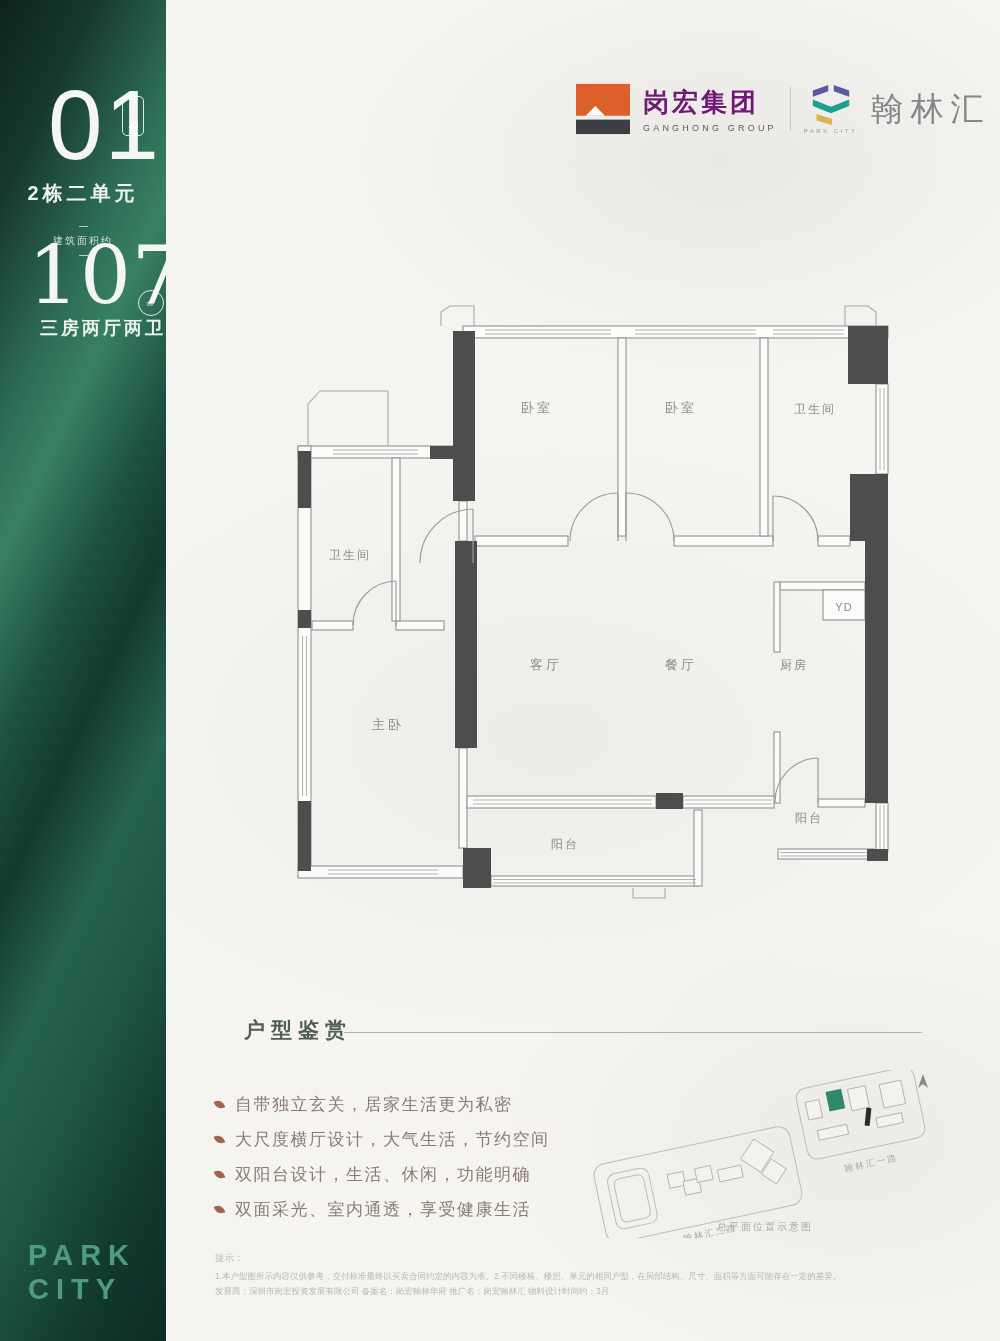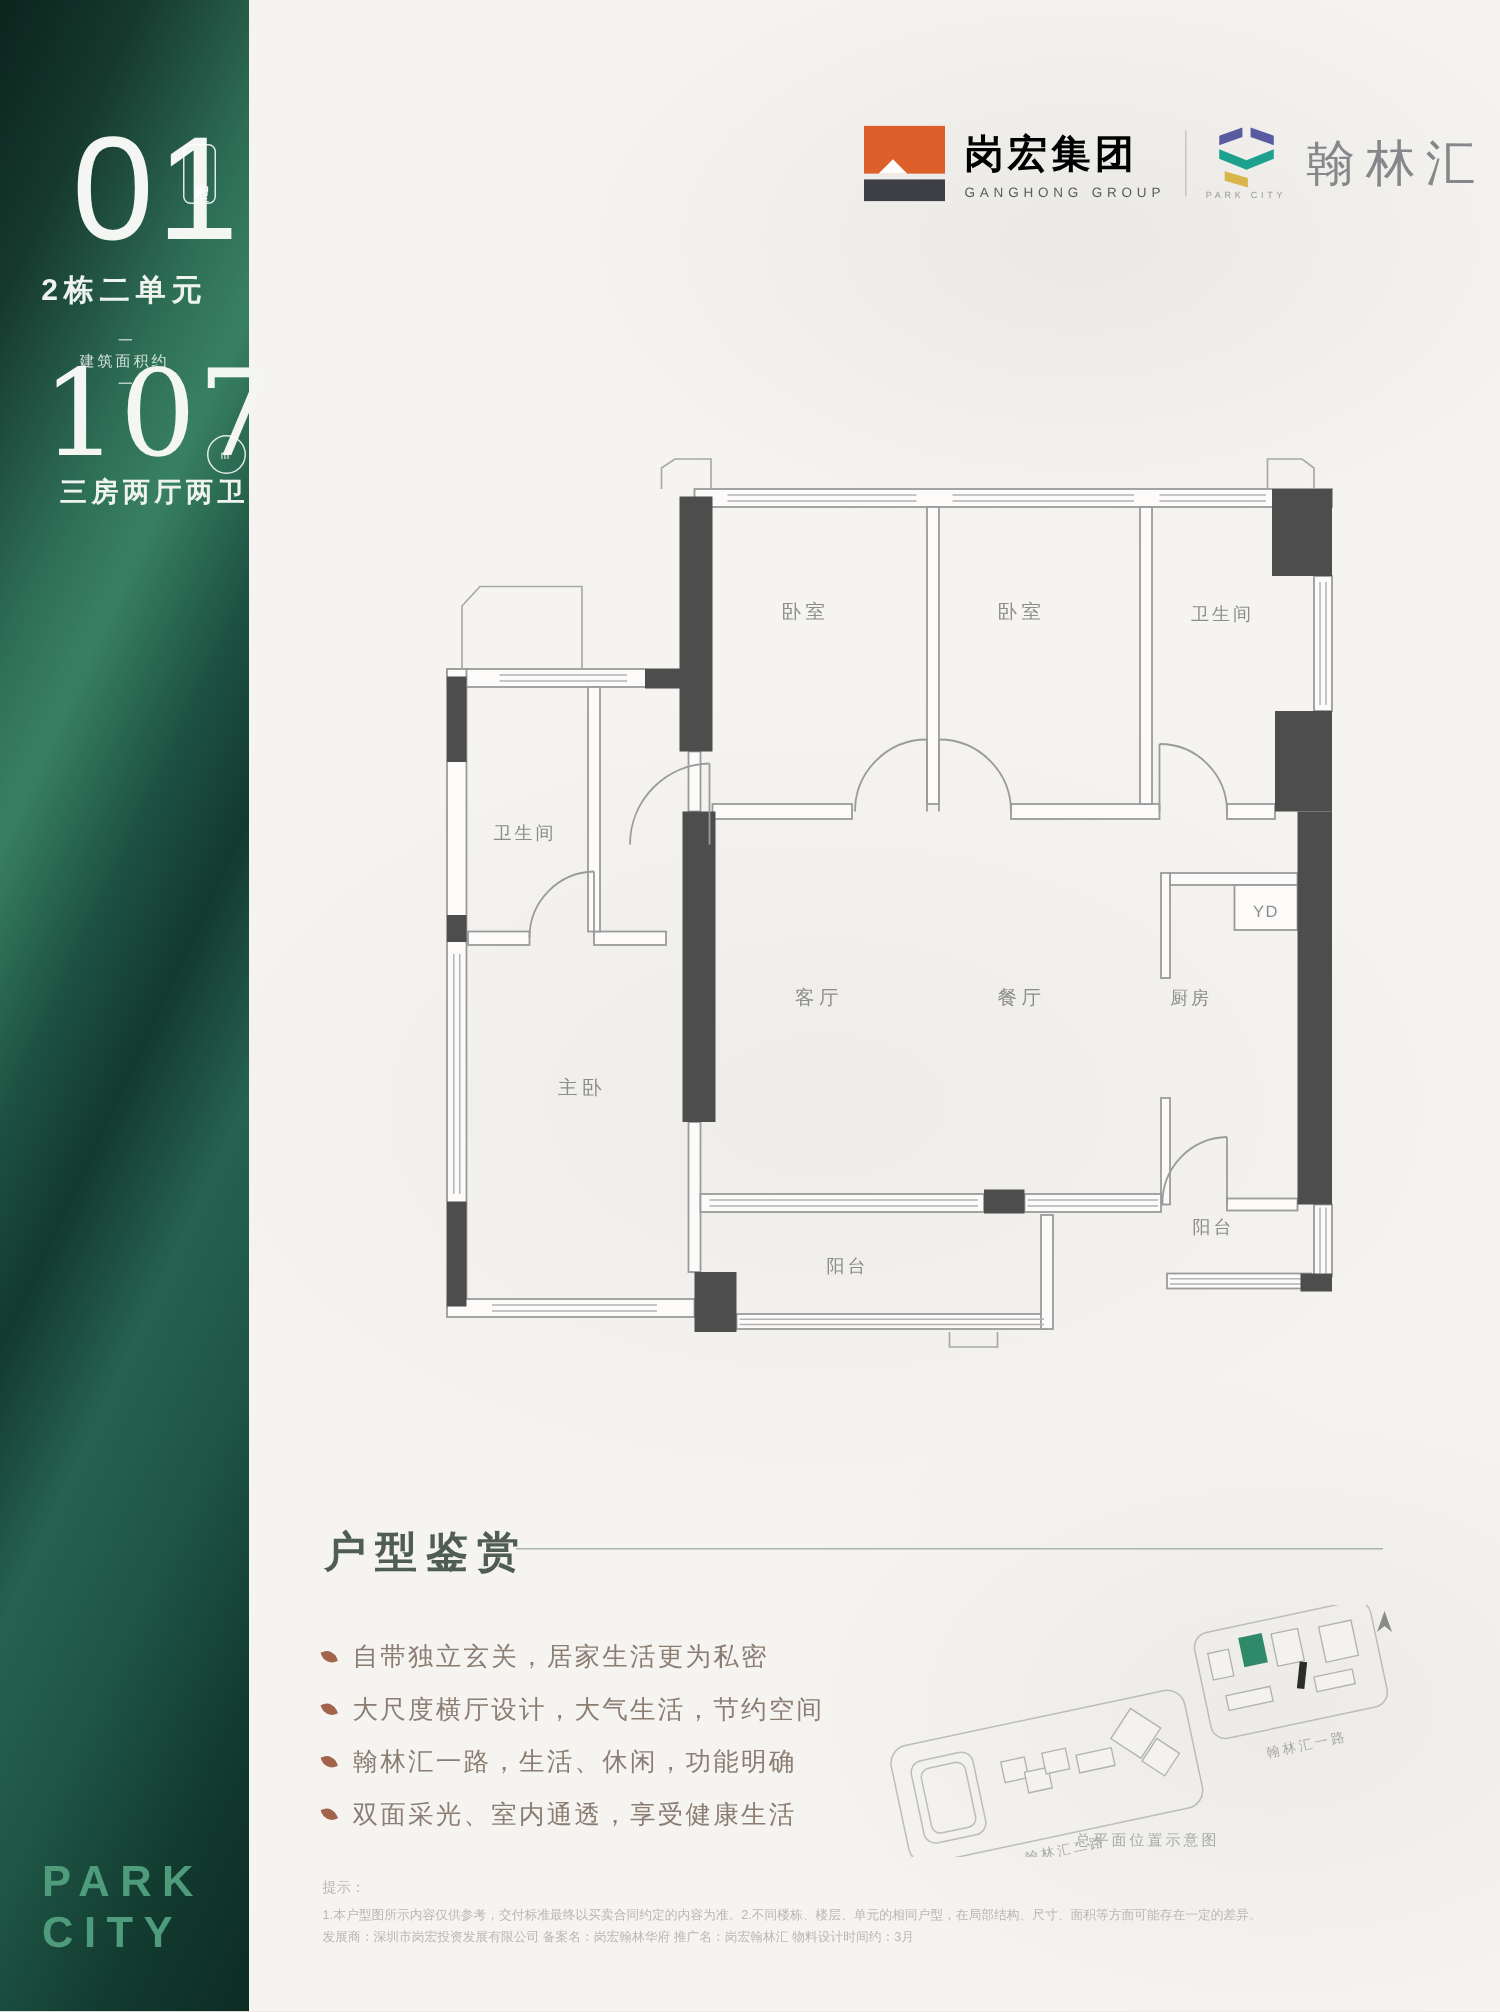--- a/index.html
+++ b/index.html
@@ -36,41 +36,41 @@
     border:1px solid rgba(255,255,255,.85);display:flex;align-items:center;justify-content:center;
     font-size:10px;color:#fff;}
   .layout-text{position:absolute;left:0;top:316px;width:166px;text-align:right;
     font-size:18px;letter-spacing:3px;font-weight:600;}
   .brand{position:absolute;left:28px;top:1238px;color:#4f9c7c;font-weight:bold;
     font-size:29px;letter-spacing:7px;line-height:34px;}
 
   
   .header{position:absolute;left:576px;top:80px;height:58px;display:flex;
     align-items:center;gap:13px;}
-  .gh-text .cn{font-size:26px;font-weight:bold;color:#000000;letter-spacing:3px;}
+  .gh-text .cn{font-size:26px;font-weight:bold;color:#701a75;letter-spacing:3px;}
   .gh-text .en{font-size:9px;color:#5b5c62;letter-spacing:3.2px;margin-top:3px;}
   .hdr-divider{width:1px;height:44px;background:#c7c6c4;}
   .pc-block{display:flex;flex-direction:column;align-items:center;gap:2px;}
   .pc-caption{font-size:6px;letter-spacing:2.5px;color:#9a9a9a;}
   .project-cn{font-size:33px;color:#85878a;letter-spacing:7px;font-weight:500;}
 
   
   .plan{position:absolute;left:278px;top:296px;}
   .plan .w{fill:#fcfbfa;stroke:#9b9b9b;stroke-width:1.2;}
   .plan .d{fill:#4d4d4d;stroke:none;}
   .plan .g{stroke:#b3b3b3;stroke-width:1;}
   .plan .door{stroke:#9b9b9b;stroke-width:1.2;fill:none;}
   .plan .c{stroke:#a8a8a8;stroke-width:1.1;fill:none;}
   .plan text{font-family:"Liberation Sans",sans-serif;fill:#8c8c8c;text-anchor:middle;}
   .plan .rl{font-size:13px;letter-spacing:3px;}
   .plan .rls{font-size:12px;letter-spacing:2px;}
   .plan .ryd{font-size:11px;letter-spacing:1px;}
 
   
-  .feat-title{position:absolute;left:216px;top:1016px;font-size:28px;font-weight:bold;
+  .feat-title{position:absolute;left:244px;top:1016px;font-size:21px;font-weight:bold;
     color:#4f5d55;letter-spacing:6px;}
   .feat-line{position:absolute;left:344px;top:1032px;width:578px;height:1px;background:#a7b6ad;}
   .feat-item{position:absolute;left:215px;display:flex;align-items:center;gap:11px;
     font-size:17px;color:#8b7d72;letter-spacing:1.5px;}
   .leaf{width:9px;height:9px;background:#a2654c;border-radius:0 80% 0 80%;
     transform:rotate(-20deg);flex:0 0 auto;}
 
   
   .sitemap{position:absolute;left:575px;top:1070px;}
   .sitemap .o{fill:none;stroke:#bcbcbc;stroke-width:1;}
@@ -235,21 +235,21 @@
   <div class="feat-item" style="top:1093px">
     <span class="leaf"></span>
     <span>自带独立玄关，居家生活更为私密</span>
   </div>
   <div class="feat-item" style="top:1128px">
     <span class="leaf"></span>
     <span>大尺度横厅设计，大气生活，节约空间</span>
   </div>
   <div class="feat-item" style="top:1163px">
     <span class="leaf"></span>
-    <span>翰林汇一路，生活、休闲，功能明确</span>
+    <span>双阳台设计，生活、休闲，功能明确</span>
   </div>
   <div class="feat-item" style="top:1198px">
     <span class="leaf"></span>
     <span>双面采光、室内通透，享受健康生活</span>
   </div>
 
   <svg class="sitemap" width="360" height="168" viewBox="0 0 360 168">
     <g transform="rotate(-12 180 85)">
       <rect class="o" x="18" y="62" width="200" height="80" rx="12"></rect>
       <rect class="o" x="30" y="74" width="42" height="56" rx="8"></rect>

